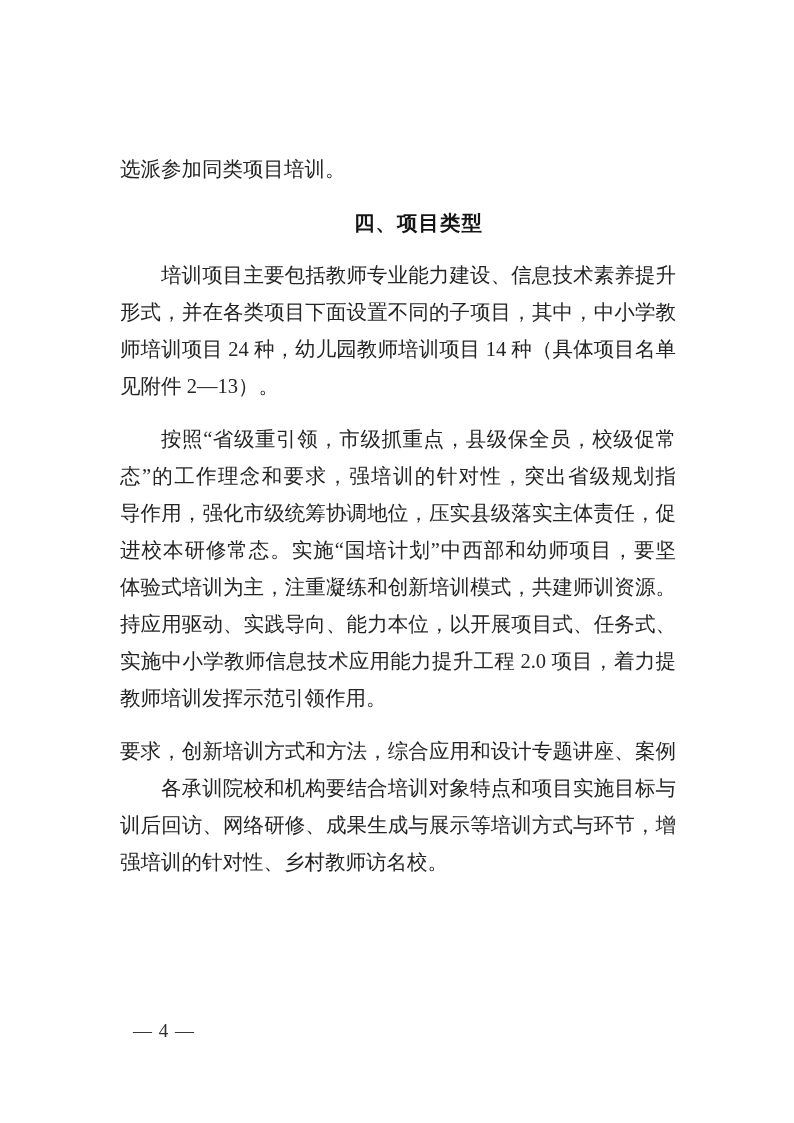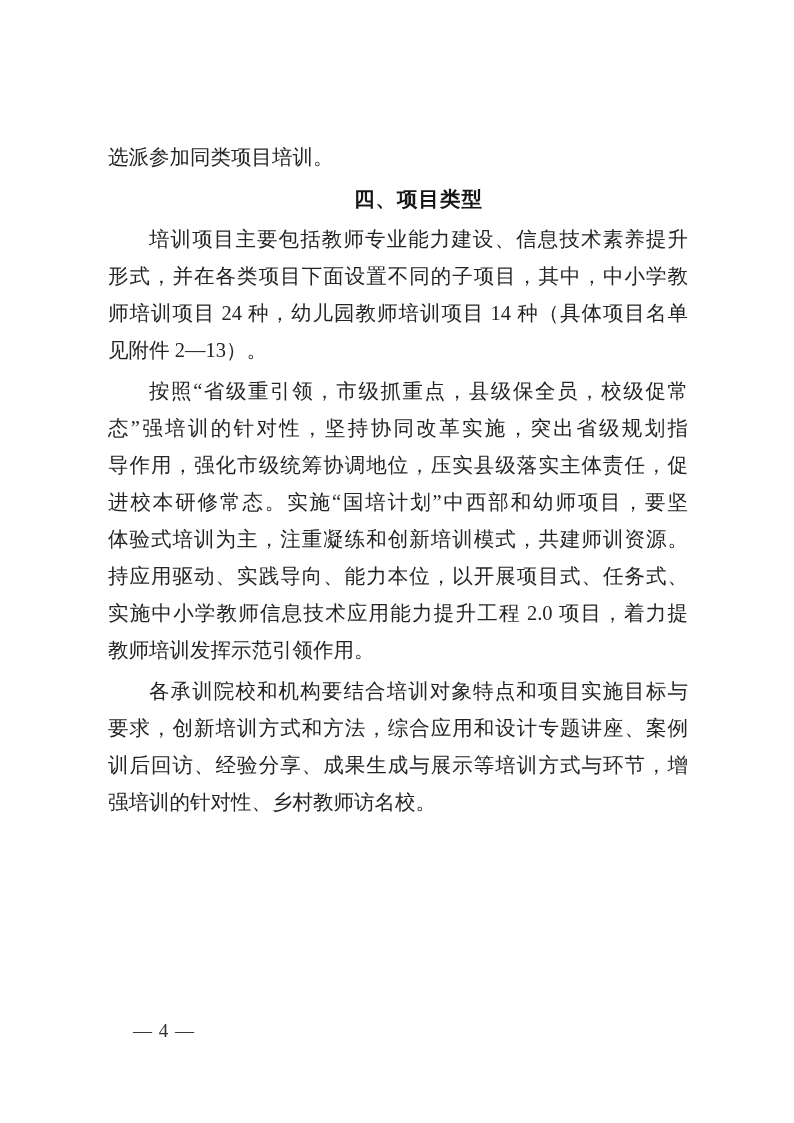--- a/index.html
+++ b/index.html
@@ -15,21 +15,21 @@
     overflow: hidden;
     font-family: "Liberation Serif", "DejaVu Serif", serif;
   }
   .doc-content {
     position: absolute;
     left: 104px;
     top: 135px;
     width: 588px;
   }
   .block {
-    margin: 4px;
+    margin: 16px;
     padding: 0;
   }
   .line {
     height: 37px;
     line-height: 37px;
     font-size: 20.5px;
     color: #242424;
     white-space: normal;
     overflow: hidden;
     text-align: left;
@@ -73,31 +73,31 @@
         <div class="line">四、项目类型</div>
       </div>
       <div class="block body">
         <div class="line indent fill">培训项目主要包括教师专业能力建设、信息技术素养提升</div>
         <div class="line fill">形式，并在各类项目下面设置不同的子项目，其中，中小学教</div>
         <div class="line fill">师培训项目 24 种，幼儿园教师培训项目 14 种（具体项目名单</div>
         <div class="line">见附件 2—13）。</div>
       </div>
       <div class="block body">
         <div class="line indent fill">按照“省级重引领，市级抓重点，县级保全员，校级促常</div>
-        <div class="line fill">态”强培训的针对性，坚持协同改革实施，突出省级规划指</div>
+        <div class="line fill">态”的工作理念和要求，强培训的针对性，突出省级规划指</div>
         <div class="line fill">导作用，强化市级统筹协调地位，压实县级落实主体责任，促</div>
         <div class="line fill">进校本研修常态。实施“国培计划”中西部和幼师项目，要坚</div>
         <div class="line fill">体验式培训为主，注重凝练和创新培训模式，共建师训资源。</div>
         <div class="line fill">持应用驱动、实践导向、能力本位，以开展项目式、任务式、</div>
         <div class="line fill">实施中小学教师信息技术应用能力提升工程 2.0 项目，着力提</div>
         <div class="line">教师培训发挥示范引领作用。</div>
       </div>
       <div class="block body">
+        <div class="line fill">要求，创新培训方式和方法，综合应用和设计专题讲座、案例</div>
         <div class="line indent fill">各承训院校和机构要结合培训对象特点和项目实施目标与</div>
-        <div class="line fill">要求，创新培训方式和方法，综合应用和设计专题讲座、案例</div>
-        <div class="line fill">训后回访、经验分享、成果生成与展示等培训方式与环节，增</div>
+        <div class="line fill">训后回访、网络研修、成果生成与展示等培训方式与环节，增</div>
         <div class="line">强培训的针对性、乡村教师访名校。</div>
       </div>
     </div>
   <div class="page-footer">
     <span>— 4 —</span>
   </div>
 </div>
 
 </body></html>

